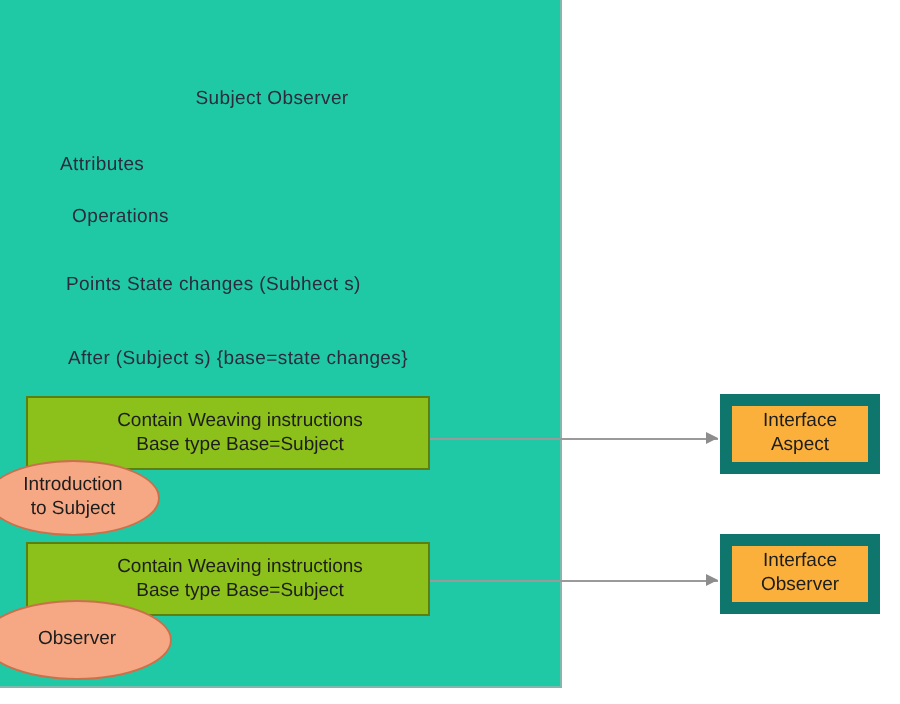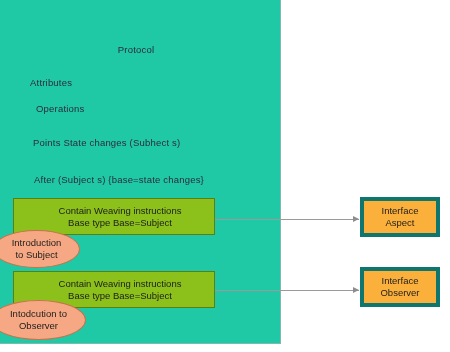--- a/index.html
+++ b/index.html
@@ -94,21 +94,21 @@
   #intro-ellipse-observer {
     left: -9px; top: 300px; width: 95px; height: 40px;
   }
 
   
   .interface-box {
     position: absolute;
     width: 80px;
     height: 40px;
     background: #fbb03b;
-    border: 4px solid #0f766e;
+    border: 6px solid #0f766e;
     box-sizing: border-box;
     color: #1d1d1d;
     font-size: 9.5px;
     line-height: 12px;
     text-align: center;
     display: flex;
     flex-direction: column;
     align-items: center;
     justify-content: center;
   }
@@ -137,21 +137,21 @@
 </style>
 </head>
 <body>
 
 <div id="canvas">
 
   <div id="aspect-region"></div>
 
 
   <div class="aspect-text ctr" id="txt-protocol">
-    <div>Protocol</div>
+    <div>Subject Observer</div>
   </div>
 
   <div class="aspect-text" id="txt-attributes">Attributes</div>
 
   <div class="aspect-text" id="txt-operations">Operations</div>
 
 
   <div class="aspect-text" id="txt-points">Points State changes (Subhect s)</div>
 
 
@@ -172,21 +172,20 @@
     <div>Contain Weaving instructions</div>
     <div>Base type Base=Subject</div>
   </div>
 
   <div class="intro-ellipse" id="intro-ellipse-subject">
     <div>Introduction</div>
     <div>to Subject</div>
   </div>
 
   <div class="intro-ellipse" id="intro-ellipse-observer">
-    <div>Intodcution to</div>
     <div>Observer</div>
   </div>
 
   <div class="interface-box" id="interface-box-subject">
     <div>Interface</div>
     <div>Aspect</div>
   </div>
 
   <div class="interface-box" id="interface-box-observer">
     <div>Interface</div>

